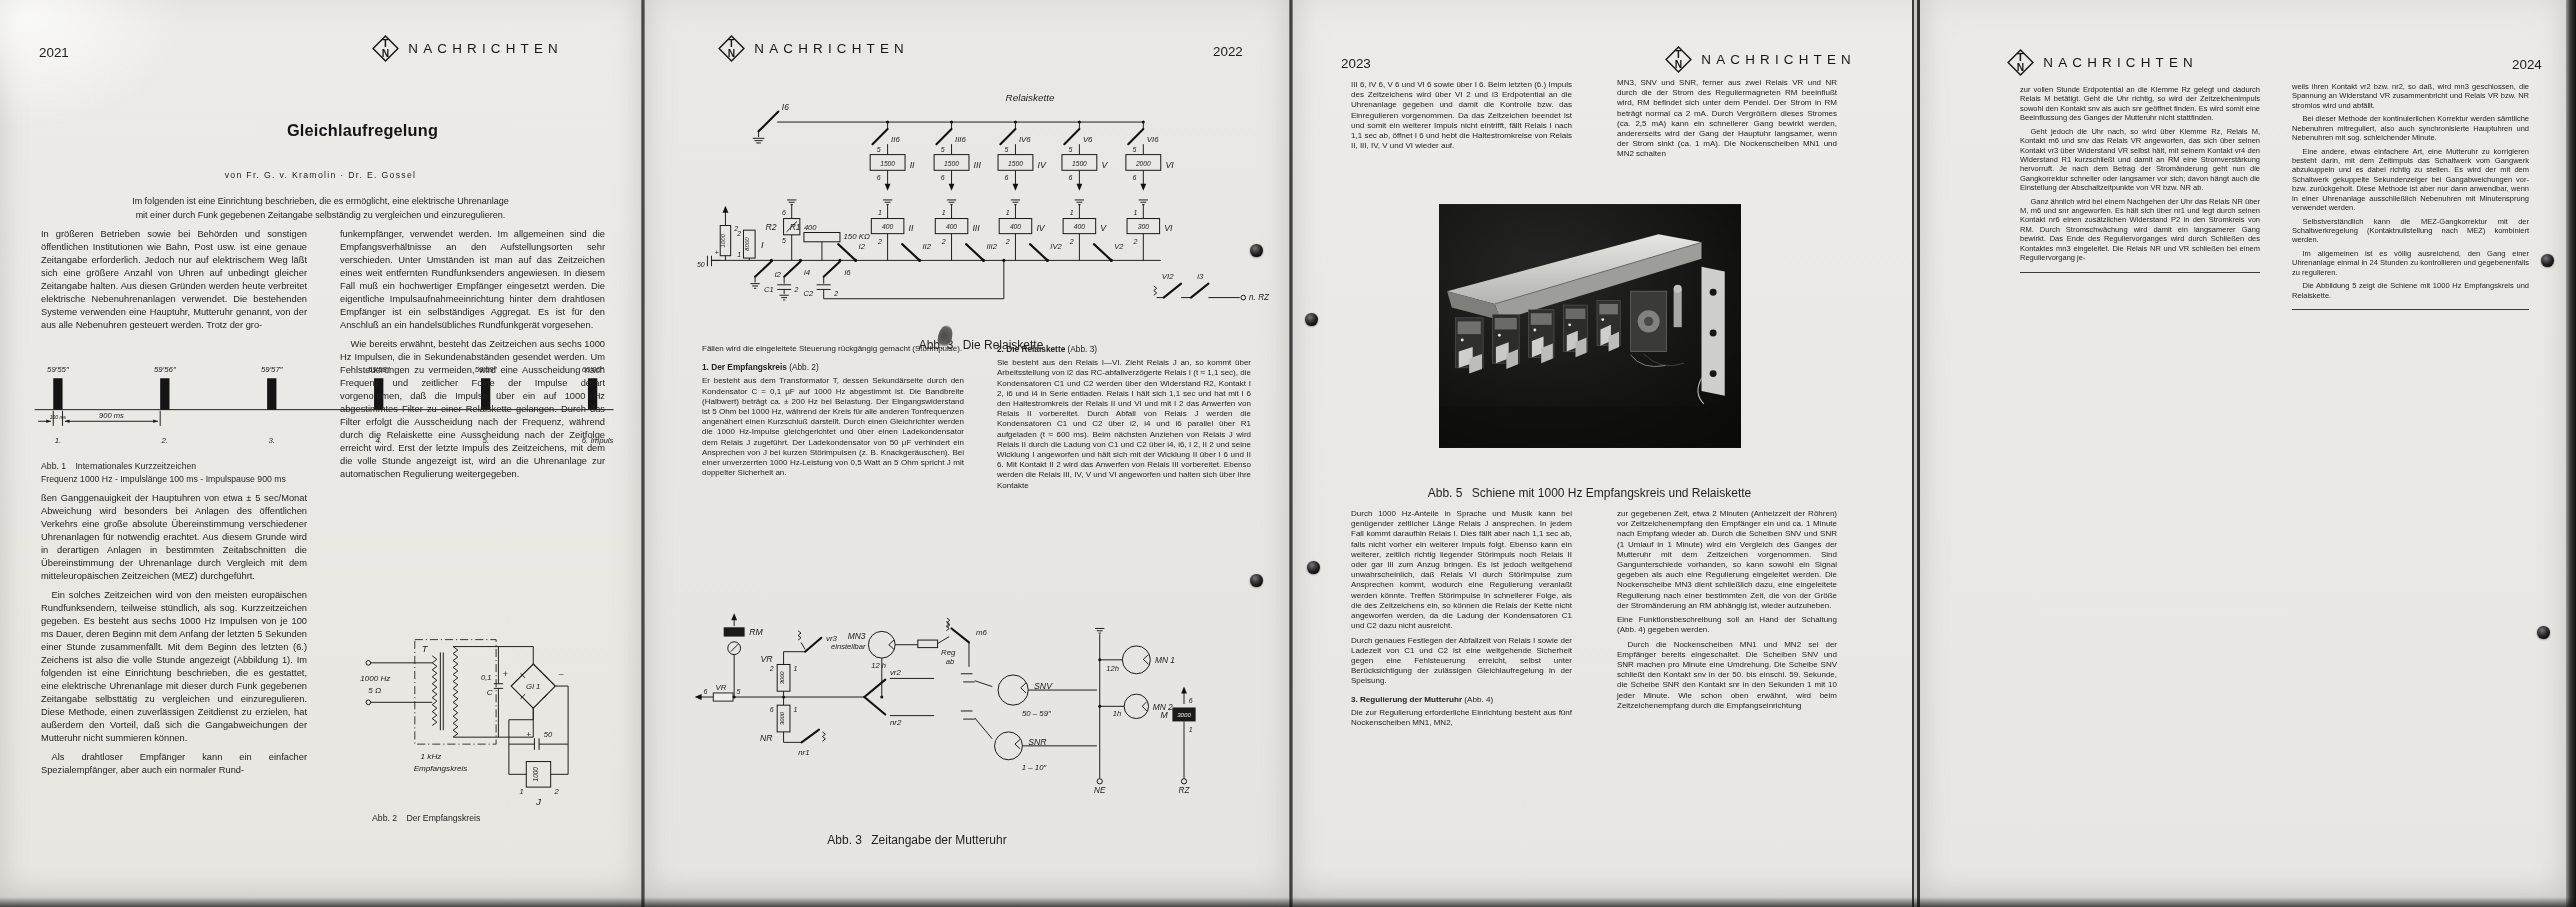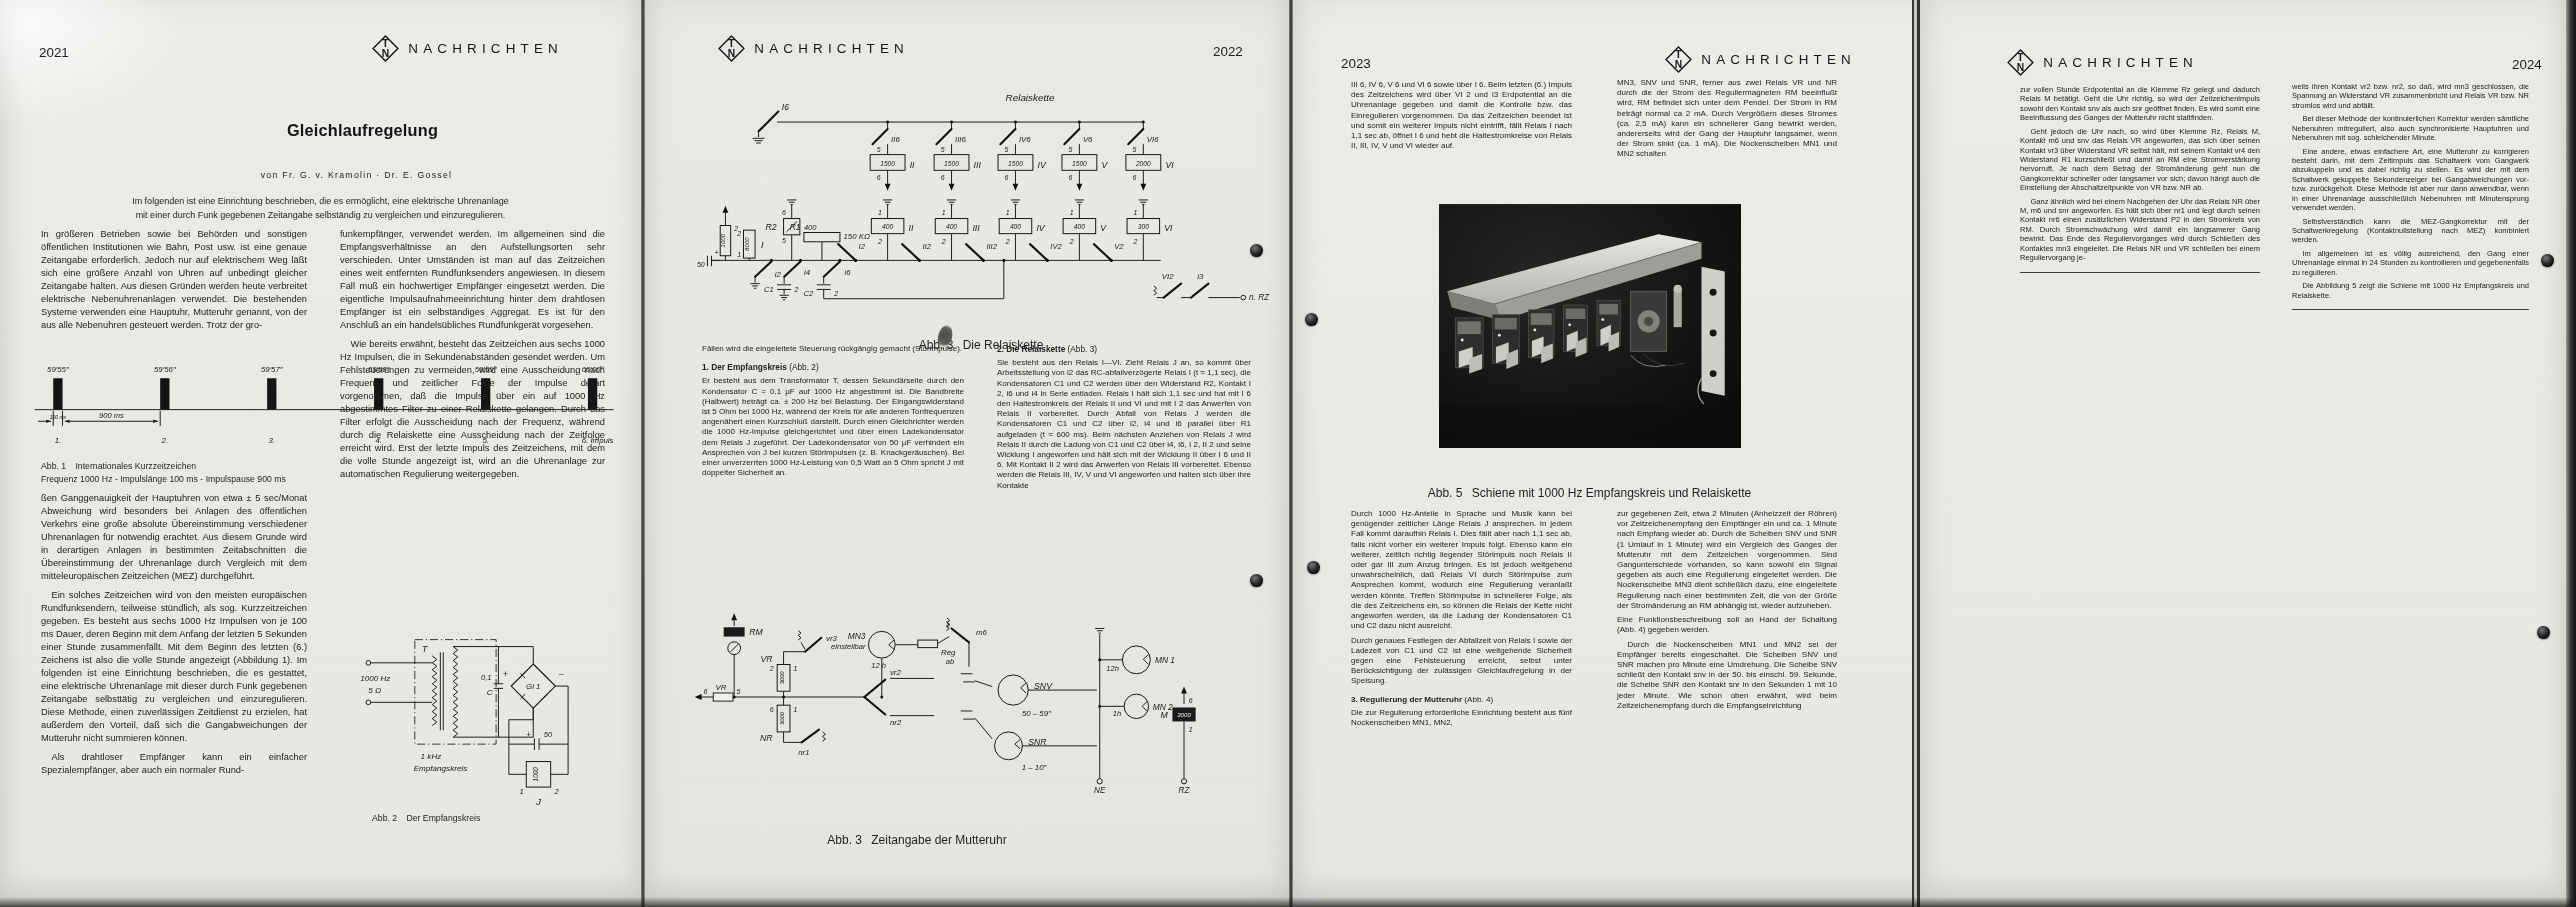--- a/index.html
+++ b/index.html
@@ -20,21 +20,21 @@
   .corner-light{position:absolute;left:0;top:0;width:186px;height:128px;
     background:radial-gradient(ellipse at 15% 15%, rgba(255,255,255,.75), rgba(255,255,255,0) 70%);}
   .bottom-edge{position:absolute;left:0;top:897px;width:2576px;height:10.5px;
     background:linear-gradient(180deg, rgba(30,30,28,0), rgba(18,18,16,.8));}
   .pno{position:absolute;font-size:13.4px;color:#1c1c1c;}
   .brand{position:absolute;display:flex;align-items:center;gap:9.3px;}
   .brandword{font-size:13.4px;letter-spacing:5.2px;color:#161616;white-space:nowrap;}
   .title{position:absolute;left:0;width:100%;text-align:center;top:120px;
     font-weight:bold;font-size:16.3px;line-height:21.5px;color:#141414;letter-spacing:0.2px;margin-left:42px;}
   .byline{position:absolute;left:0;width:100%;text-align:center;top:170px;
-    font-size:8.7px;letter-spacing:1.3px;color:#222;padding-left:36px;}
+    font-size:8.7px;letter-spacing:1.3px;color:#222;}
   .abstract{position:absolute;left:0;width:100%;text-align:center;top:194px;
     font-size:9px;line-height:14px;color:#232323;}
   .col{position:absolute;}
   .col p{margin:0 0 5.8px;text-align:justify;overflow-wrap:break-word;}
   .t1 p{font-size:9.3px;line-height:13px;}
   .t2 p{font-size:8px;line-height:10.2px;margin-bottom:4.1px;}
   .t4 p{font-size:7.5px;line-height:9.4px;margin-bottom:4.1px;}
   .ind{text-indent:10.5px;}
   .h{font-weight:bold;margin:8.1px 0 4.1px;font-size:8.3px;}
   .h .reg{font-weight:normal;}

